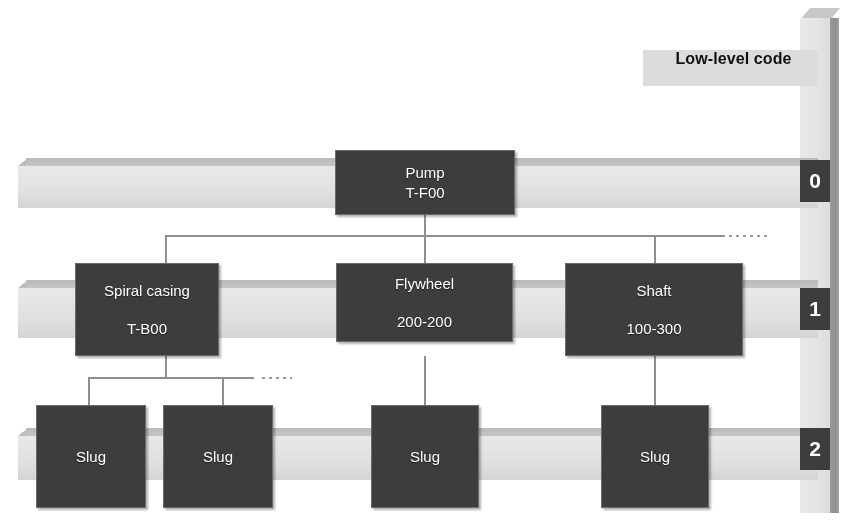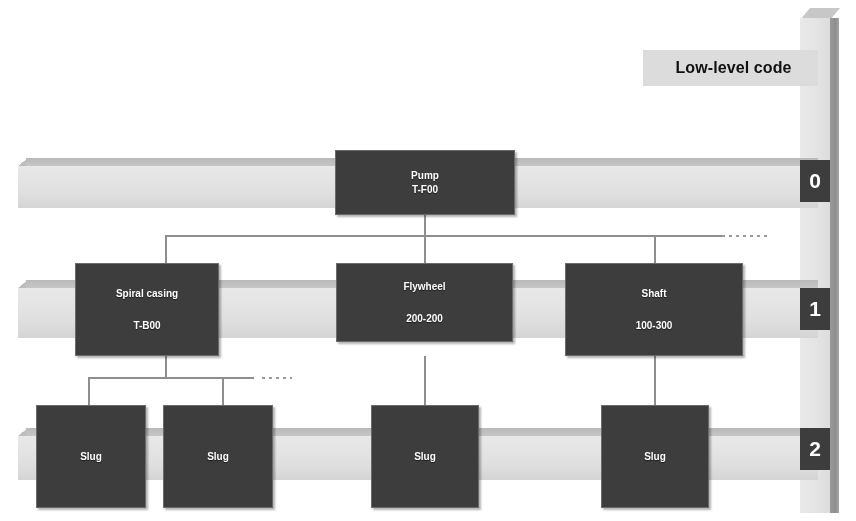--- a/index.html
+++ b/index.html
@@ -53,21 +53,21 @@
 
   
   .code-label-band {
     position: absolute;
     left: 643px;
     top: 50px;
     width: 175px;
     height: 36px;
     background: #dcdcdc;
     display: flex;
-    align-items: center;
+    align-items: flex-start;
     justify-content: center;
   }
   .code-label-text {
     font-size: 16px;
     font-weight: bold;
     color: #111111;
     letter-spacing: 0.1px;
     white-space: nowrap;
     padding-left: 6px;
   }
@@ -121,22 +121,22 @@
     border: 1px solid #6b6b6b;
     box-sizing: border-box;
     color: #ffffff;
     display: flex;
     flex-direction: column;
     align-items: center;
     justify-content: center;
     box-shadow: 2px 2px 2px rgba(0,0,0,0.30);
   }
   .node-line {
-    font-size: 10px;
-    font-weight: bold;
+    font-size: 15px;
+    font-weight: normal;
     text-align: right;
     line-height: 1.15;
     white-space: nowrap;
     text-shadow: 0 1px 1px rgba(0,0,0,0.55);
   }
   .node.two-line .node-line:first-child { margin-bottom: 2px; }
   .node.spaced .node-line:first-child { margin-bottom: 20px; }
 
   
   .conn-v, .conn-h {

